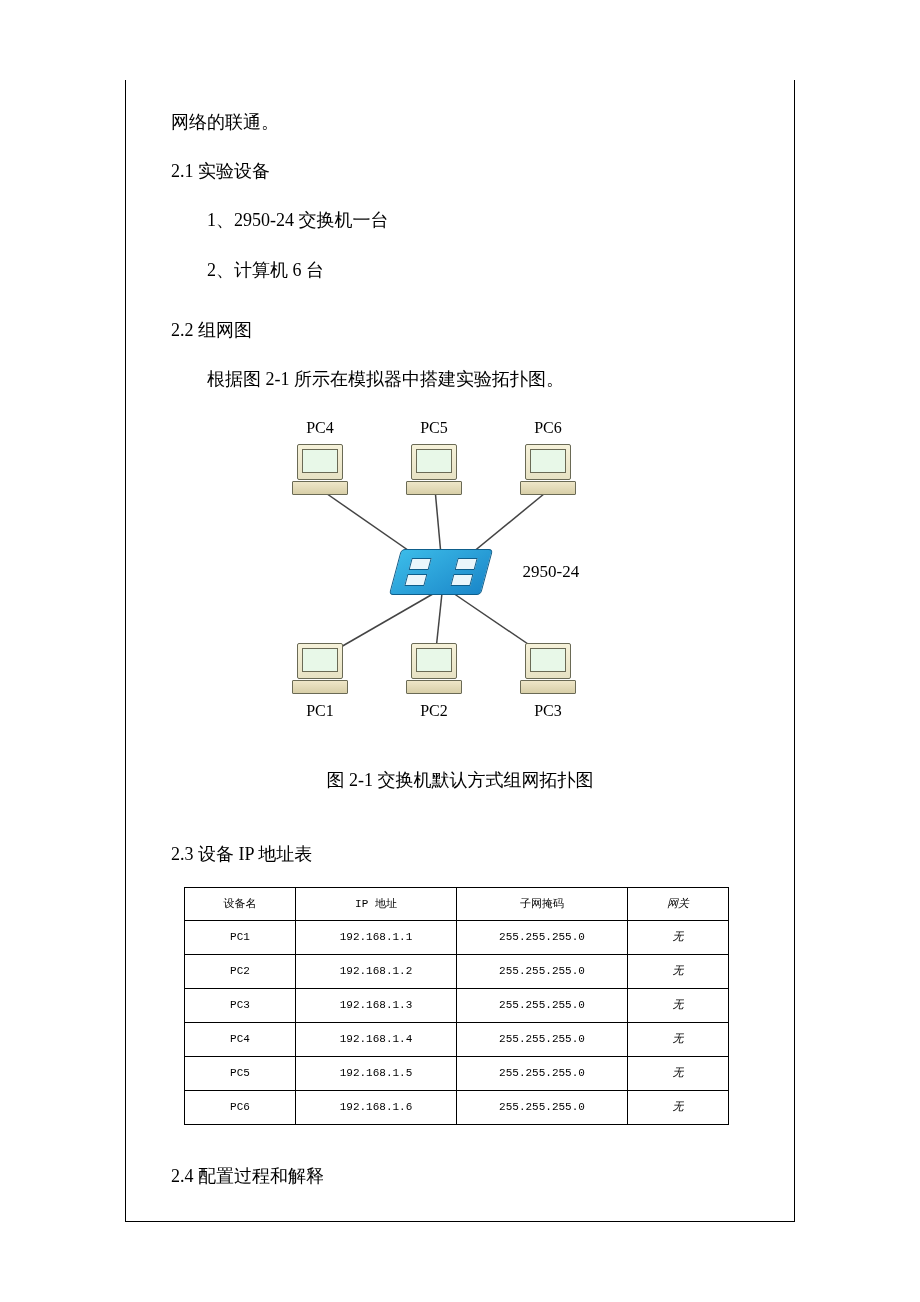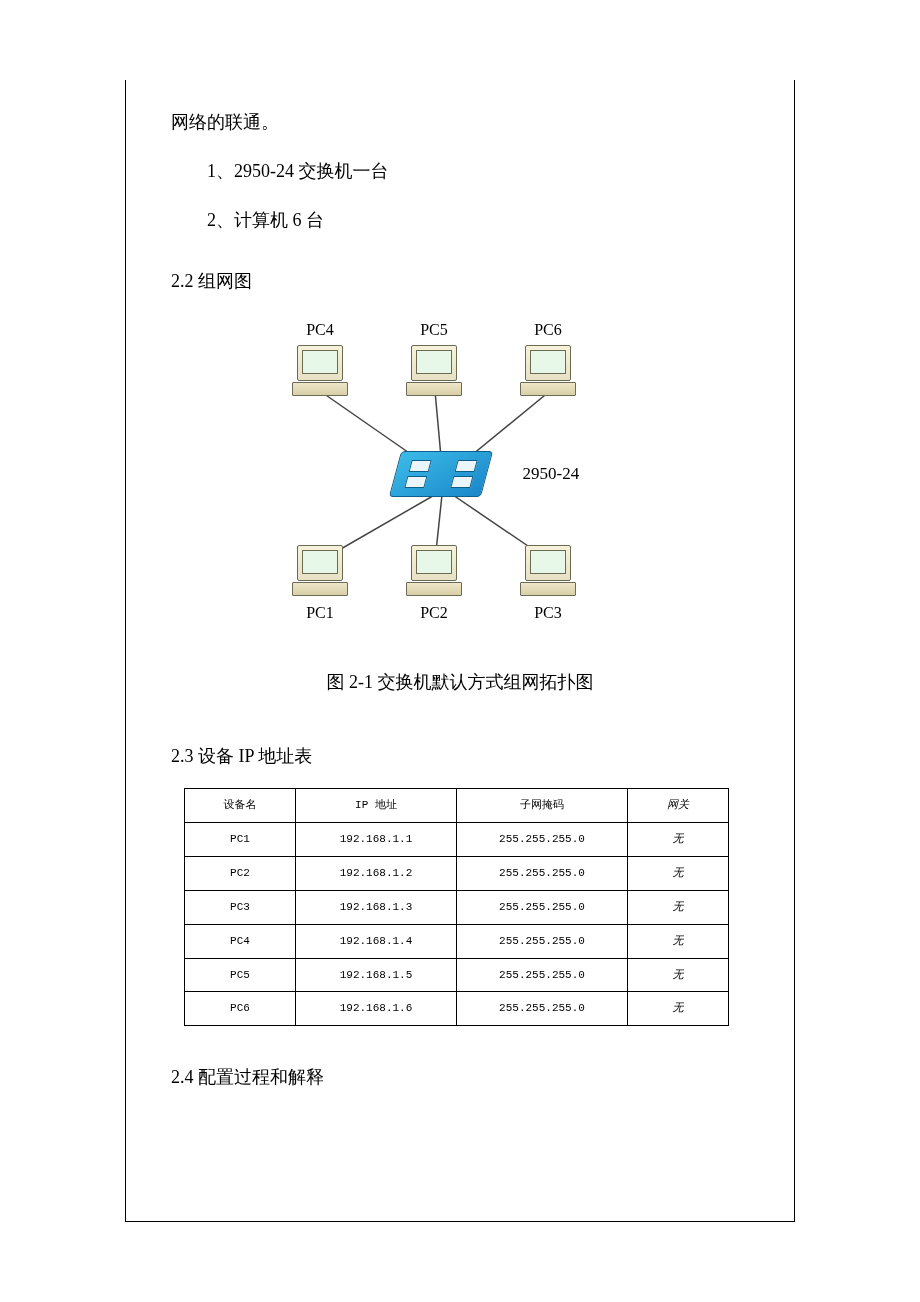--- a/index.html
+++ b/index.html
@@ -146,24 +146,26 @@
   table.ip th:nth-child(3), table.ip td:nth-child(3){ width: 170px; }
   table.ip th:nth-child(4), table.ip td:nth-child(4){ width: 100px; font-style: italic; }
 </style>
 </head>
 <body>
 
 <div class="page">
   <div class="content-box">
 
     <p class="para">网络的联通。</p>
+    <p class="para">2.1 实验设备</p>
     <p class="para indent-1">1、2950-24 交换机一台</p>
     <p class="para indent-1">2、计算机 6 台</p>
 
     <p class="para space-top">2.2 组网图</p>
+    <p class="para indent-2">根据图 2-1 所示在模拟器中搭建实验拓扑图。</p>
 
     <div class="diagram">
       <svg class="link-svg" viewBox="0 0 420 320">
         <line x1="70" y1="78" x2="188" y2="160" stroke="#444" stroke-width="1.5"></line>
         <line x1="185" y1="78" x2="192" y2="155" stroke="#444" stroke-width="1.5"></line>
         <line x1="300" y1="78" x2="200" y2="160" stroke="#444" stroke-width="1.5"></line>
         <line x1="188" y1="180" x2="70" y2="248" stroke="#444" stroke-width="1.5"></line>
         <line x1="192" y1="182" x2="185" y2="248" stroke="#444" stroke-width="1.5"></line>
         <line x1="200" y1="180" x2="300" y2="248" stroke="#444" stroke-width="1.5"></line>
       </svg>

